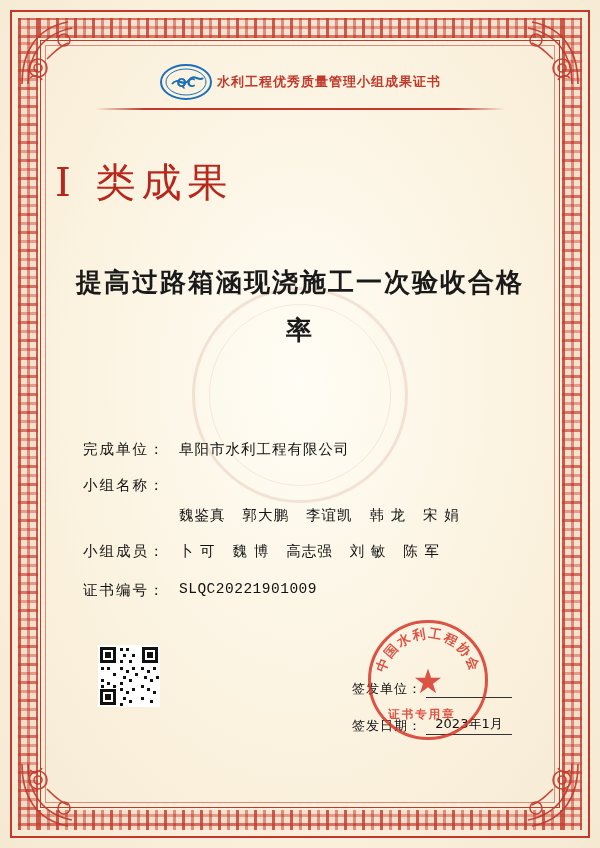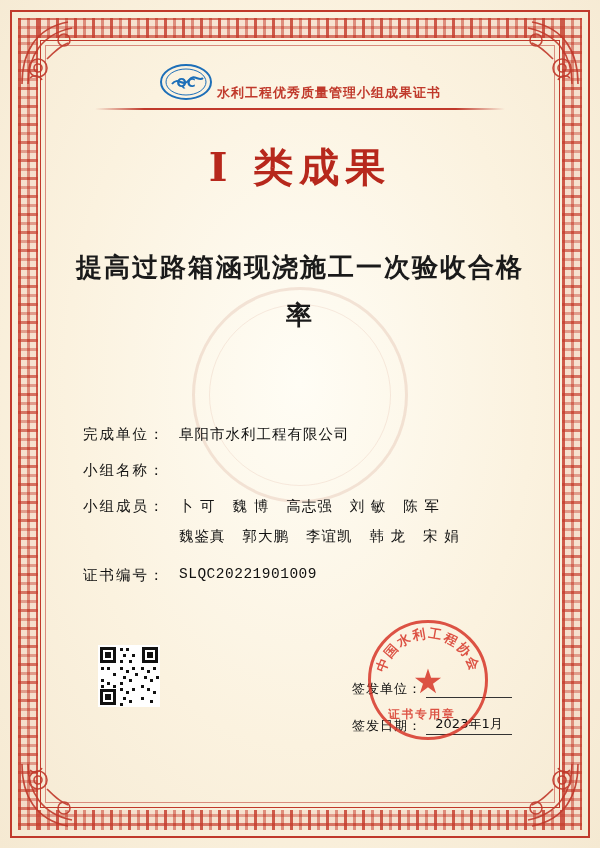--- a/index.html
+++ b/index.html
@@ -78,21 +78,21 @@
   .corner.tr { right: 16px; top: 16px; transform: scaleX(-1); }
   .corner.bl { left: 16px; bottom: 16px; transform: scaleY(-1); }
   .corner.br { right: 16px; bottom: 16px; transform: scale(-1,-1); }
 
   
   .header {
     position: absolute;
     left: 0; right: 0;
     top: 62px;
     display: flex;
-    align-items: flex-end;
+    align-items: center;
     justify-content: center;
     gap: 4px;
     z-index: 5;
   }
   .header-logo {
     width: 54px;
     height: 40px;
     position: relative;
     flex: none;
   }
@@ -136,25 +136,24 @@
 
   
   .content {
     position: absolute;
     left: 55px;
     right: 55px;
     top: 130px;
     z-index: 6;
   }
   .grade {
-    text-align: center;
-    margin-top: 10px;
+    margin-top: 25px;
     font-family: "DejaVu Serif", serif;
     font-size: 40px;
-    font-weight: bold;
+    font-weight: normal;
     color: #b7281c;
     letter-spacing: 6px;
   }
   .cert-title {
     margin: 48px 12px 0 12px;
     text-align: center;
     font-family: "DejaVu Sans", sans-serif;
     font-size: 26px;
     font-weight: bold;
     color: #1a1a1a;
@@ -377,44 +376,44 @@
         <div class="field-label">完成单位：</div>
         <div class="field-sep"></div>
         <div class="field-value">阜阳市水利工程有限公司</div>
       </div>
 
       <div class="field-row">
         <div class="field-label">小组名称：</div>
         <div class="field-sep"></div>
       </div>
 
+      <div class="field-row members-second">
+        <div class="field-label"></div>
+        <div class="field-sep"></div>
+        <div class="field-value">
+          <div class="members-line">
+            <span class="member">魏鉴真</span>
+            <span class="member">郭大鹏</span>
+            <span class="member">李谊凯</span>
+            <span class="member">韩  龙</span>
+            <span class="member">宋  娟</span>
+          </div>
+        </div>
+      </div>
+
       <div class="field-row">
         <div class="field-label">小组成员：</div>
         <div class="field-sep"></div>
         <div class="field-value">
           <div class="members-line">
             <span class="member">卜  可</span>
             <span class="member">魏  博</span>
             <span class="member">高志强</span>
             <span class="member">刘  敏</span>
             <span class="member">陈  军</span>
-          </div>
-        </div>
-      </div>
-
-      <div class="field-row members-second">
-        <div class="field-label"></div>
-        <div class="field-sep"></div>
-        <div class="field-value">
-          <div class="members-line">
-            <span class="member">魏鉴真</span>
-            <span class="member">郭大鹏</span>
-            <span class="member">李谊凯</span>
-            <span class="member">韩  龙</span>
-            <span class="member">宋  娟</span>
           </div>
         </div>
       </div>
 
       <div class="field-row" style="margin-top:20px;">
         <div class="field-label">证书编号：</div>
         <div class="field-sep"></div>
         <div class="field-value cert-no-value">SLQC20221901009</div>
       </div>
 

